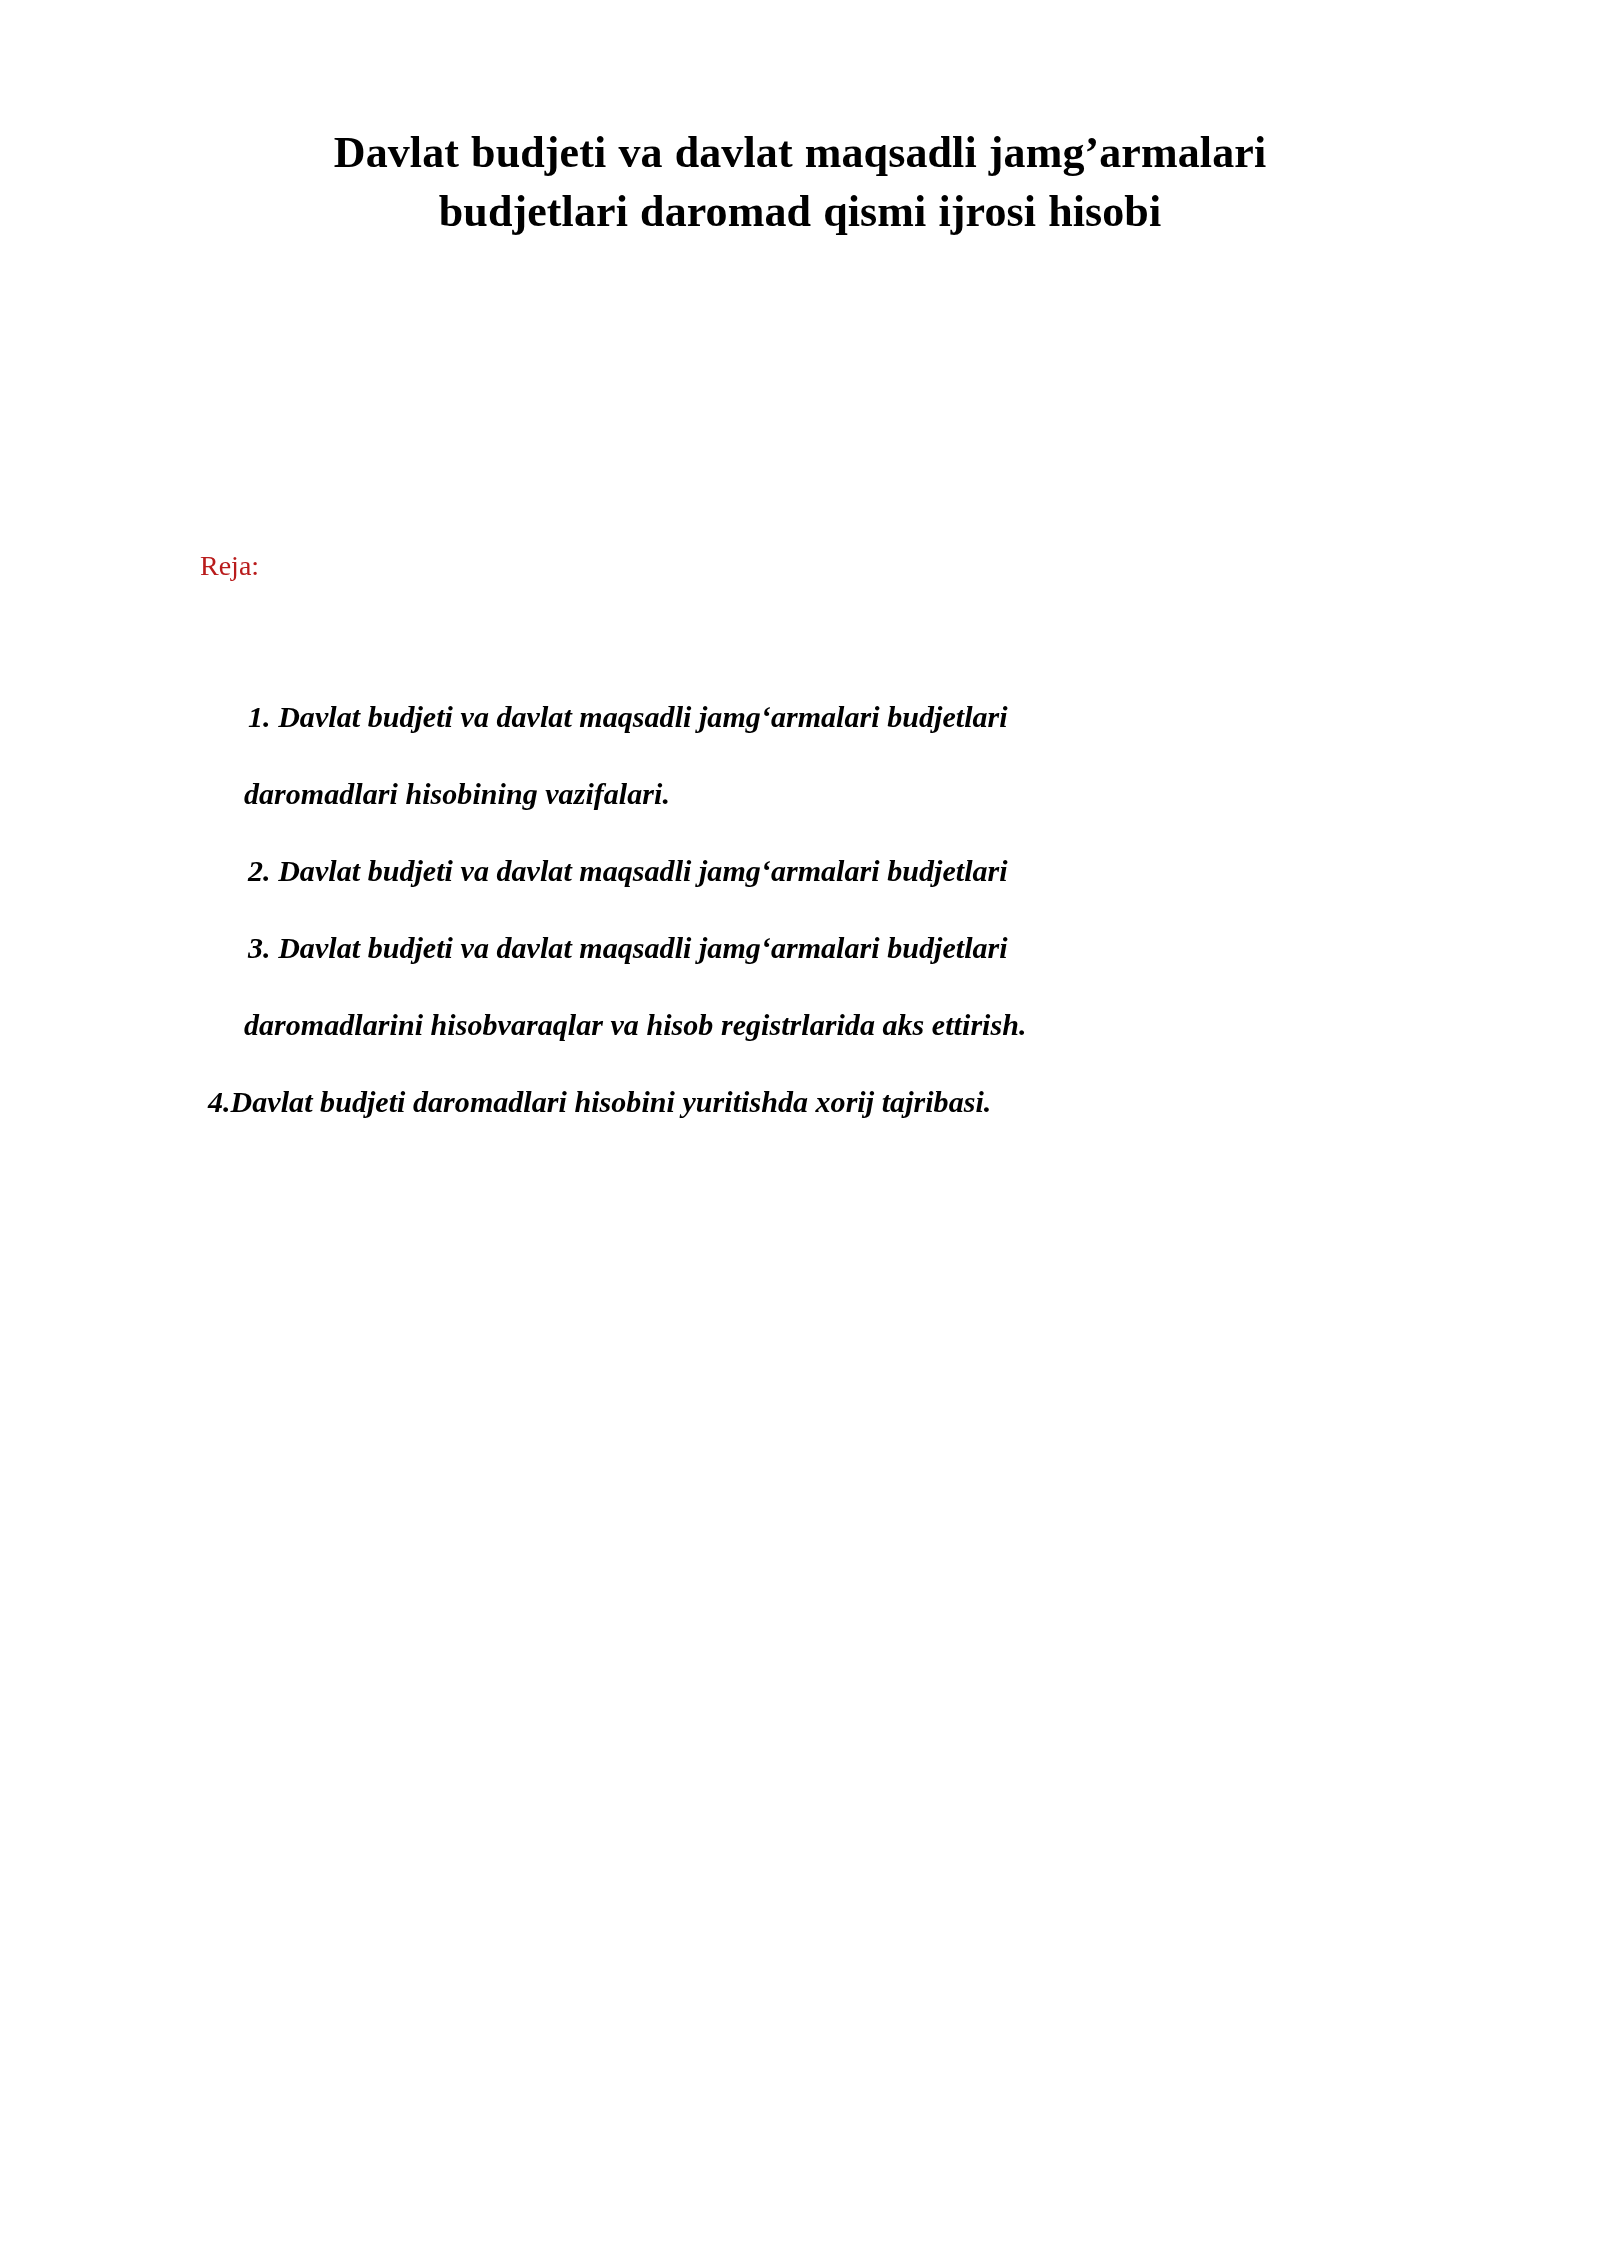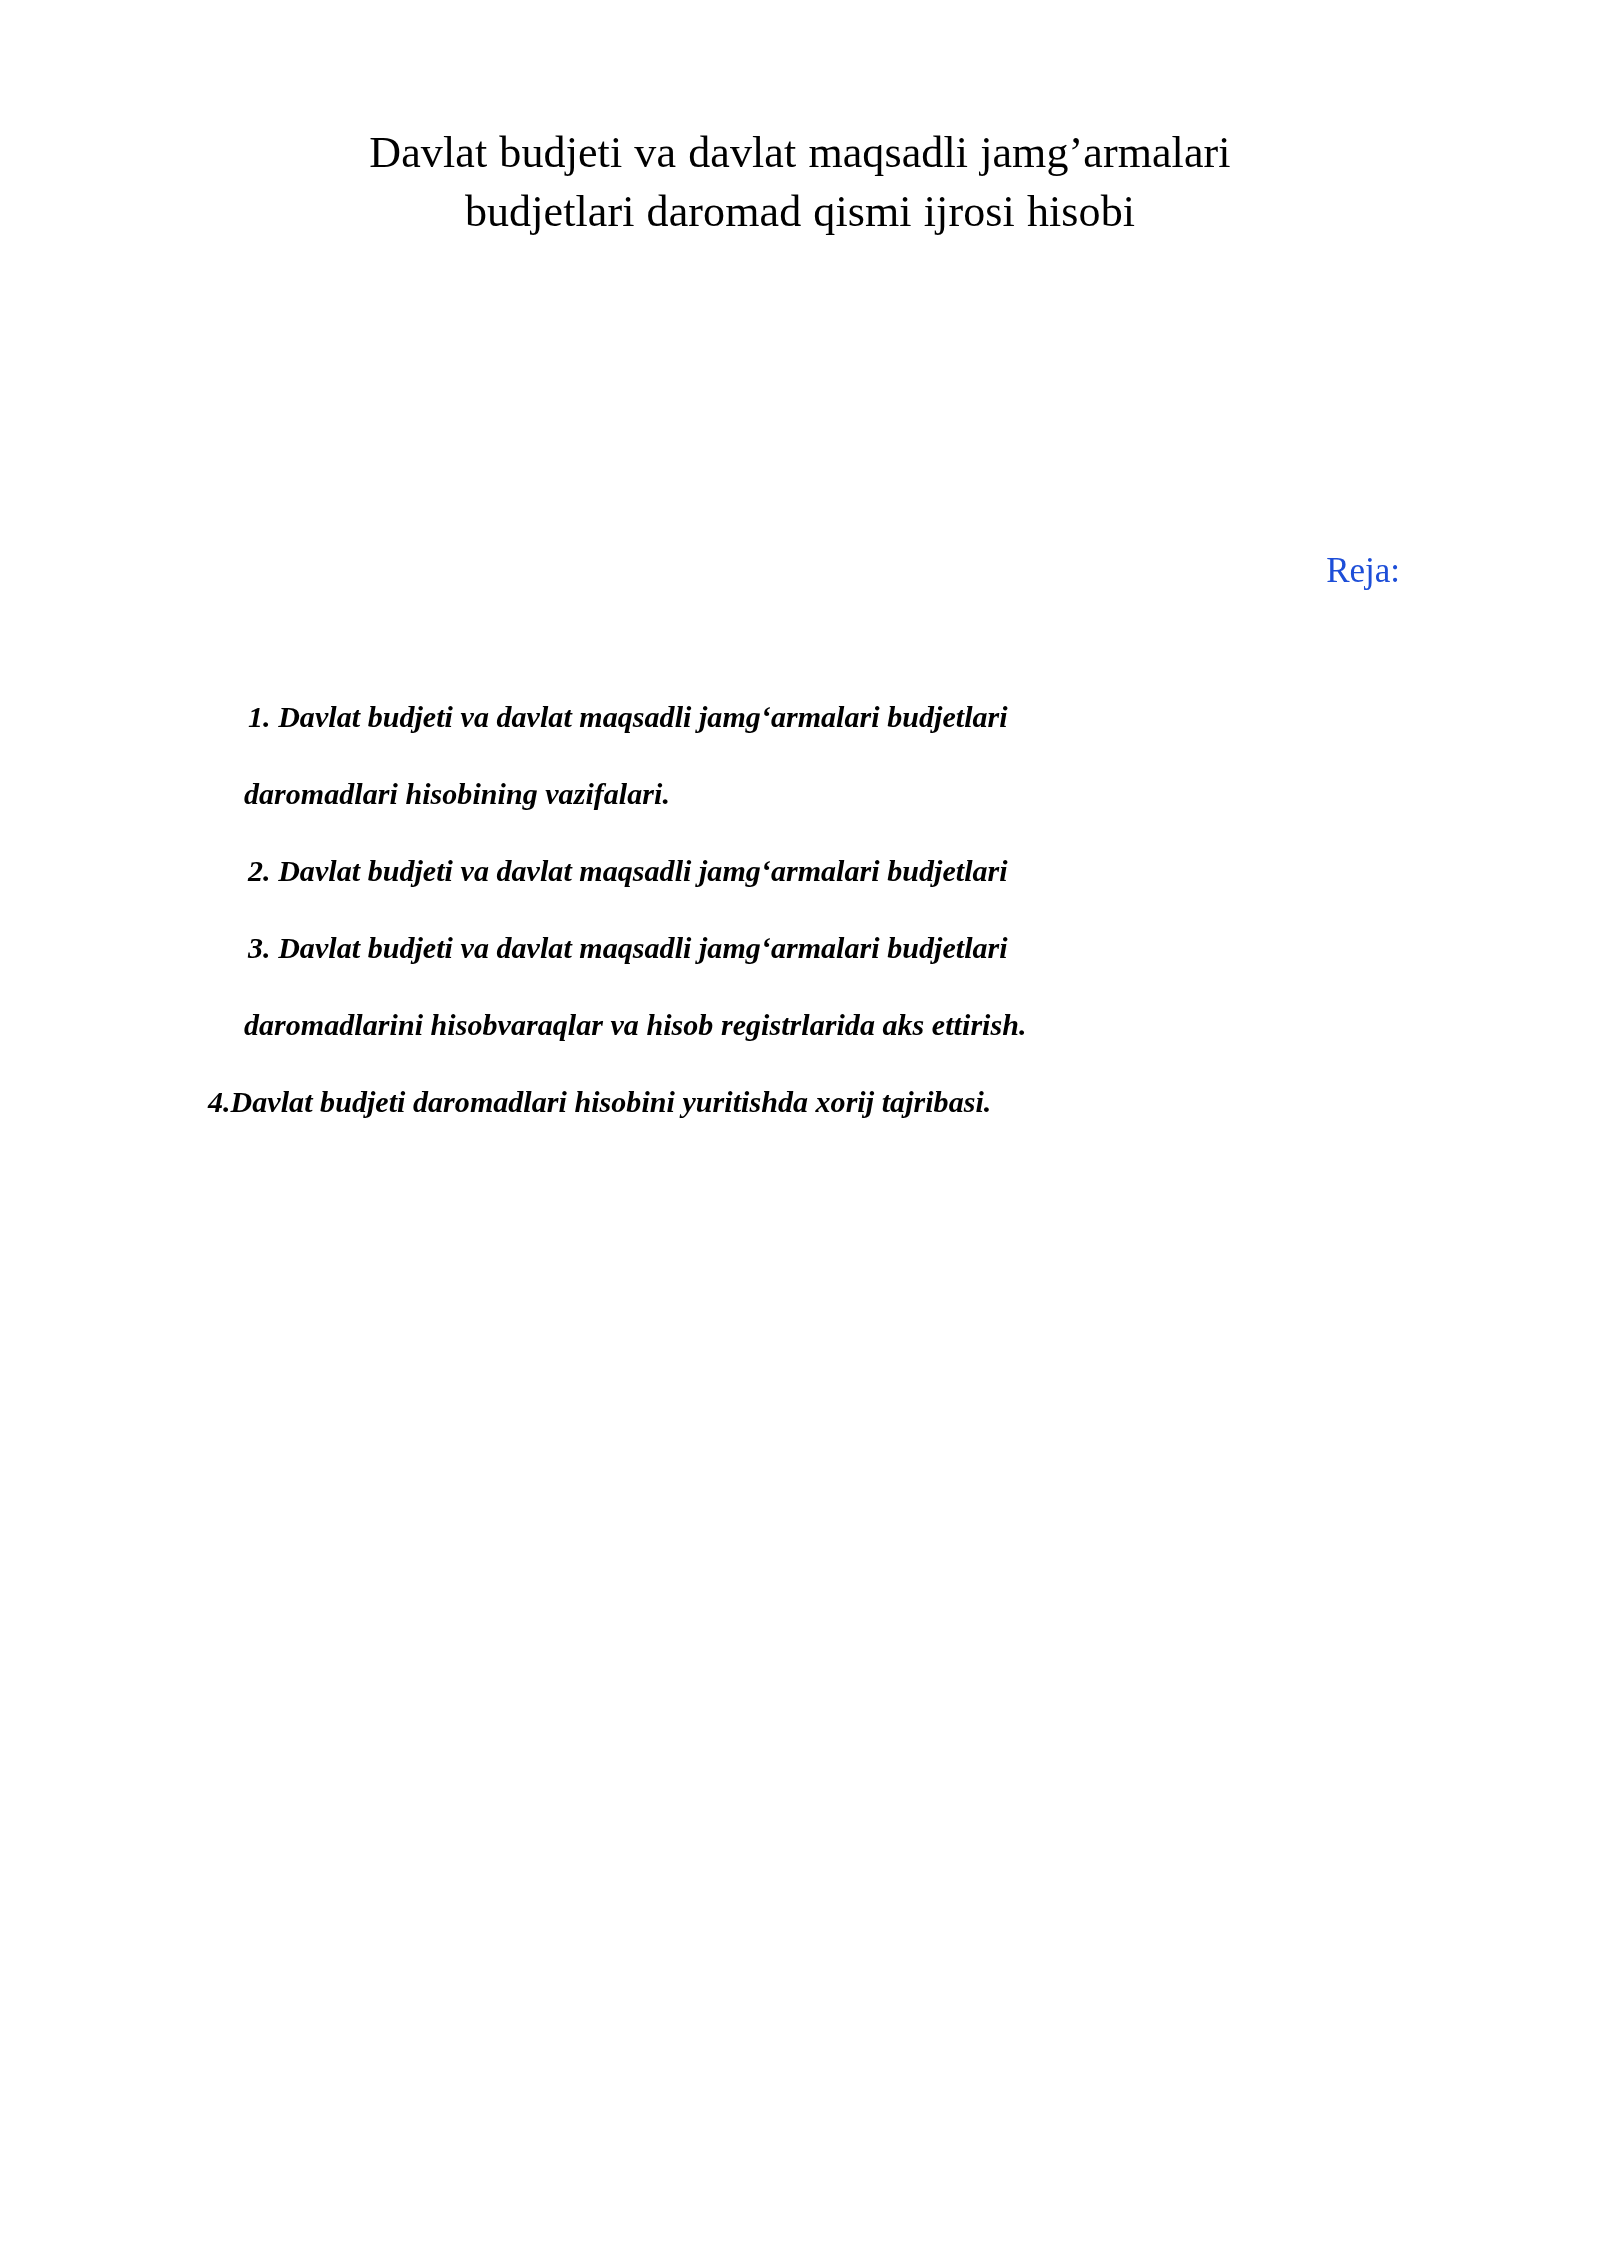--- a/index.html
+++ b/index.html
@@ -26,39 +26,39 @@
 
   
   .doc-title {
     position: absolute;
     left: 200px;
     top: 95px;
     width: 1200px;
     text-align: center;
     font-family: "Liberation Serif", "DejaVu Serif", serif;
     font-size: 44px;
-    font-weight: 400;
+    font-weight: 700;
     line-height: 1.33;
     letter-spacing: 0.1px;
     word-spacing: 1px;
     color: #000000;
   }
 
   
   .reja-heading {
     position: absolute;
     left: 200px;
     top: 548px;
     width: 1200px;
-    text-align: right;
+    text-align: left;
     font-family: "Liberation Serif", "DejaVu Serif", serif;
-    font-size: 35px;
+    font-size: 28px;
     font-weight: 400;
     line-height: 1.3;
-    color: #1d4ed8;
+    color: #b91c1c;
   }
 
   
   .plan-list {
     position: absolute;
     left: 224px;
     top: 678px;
     width: 1180px;
     margin: 0;
     padding: 0;

